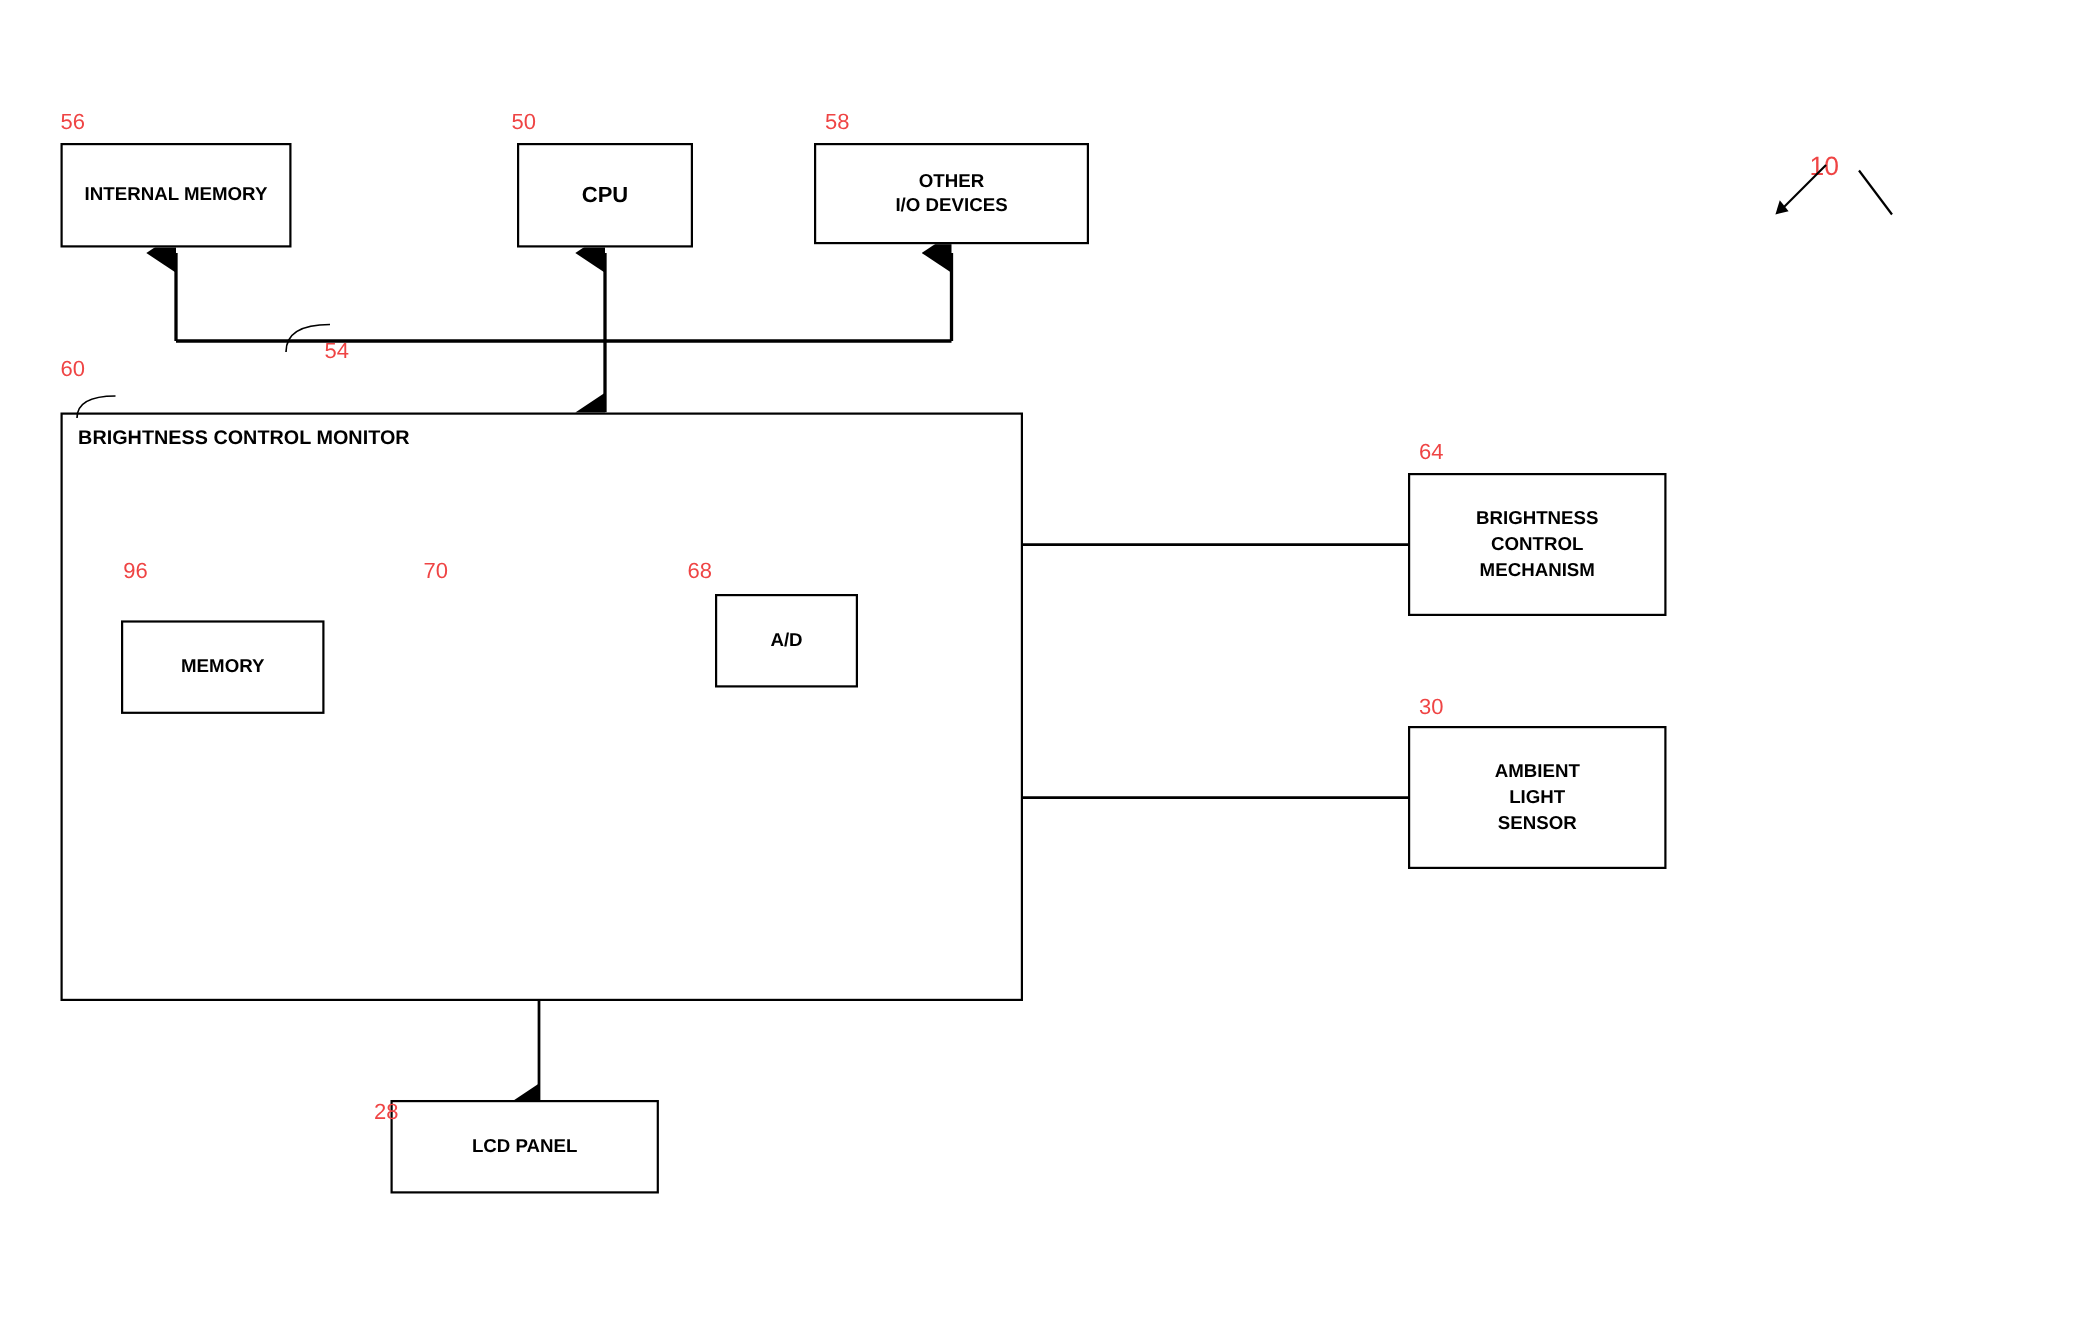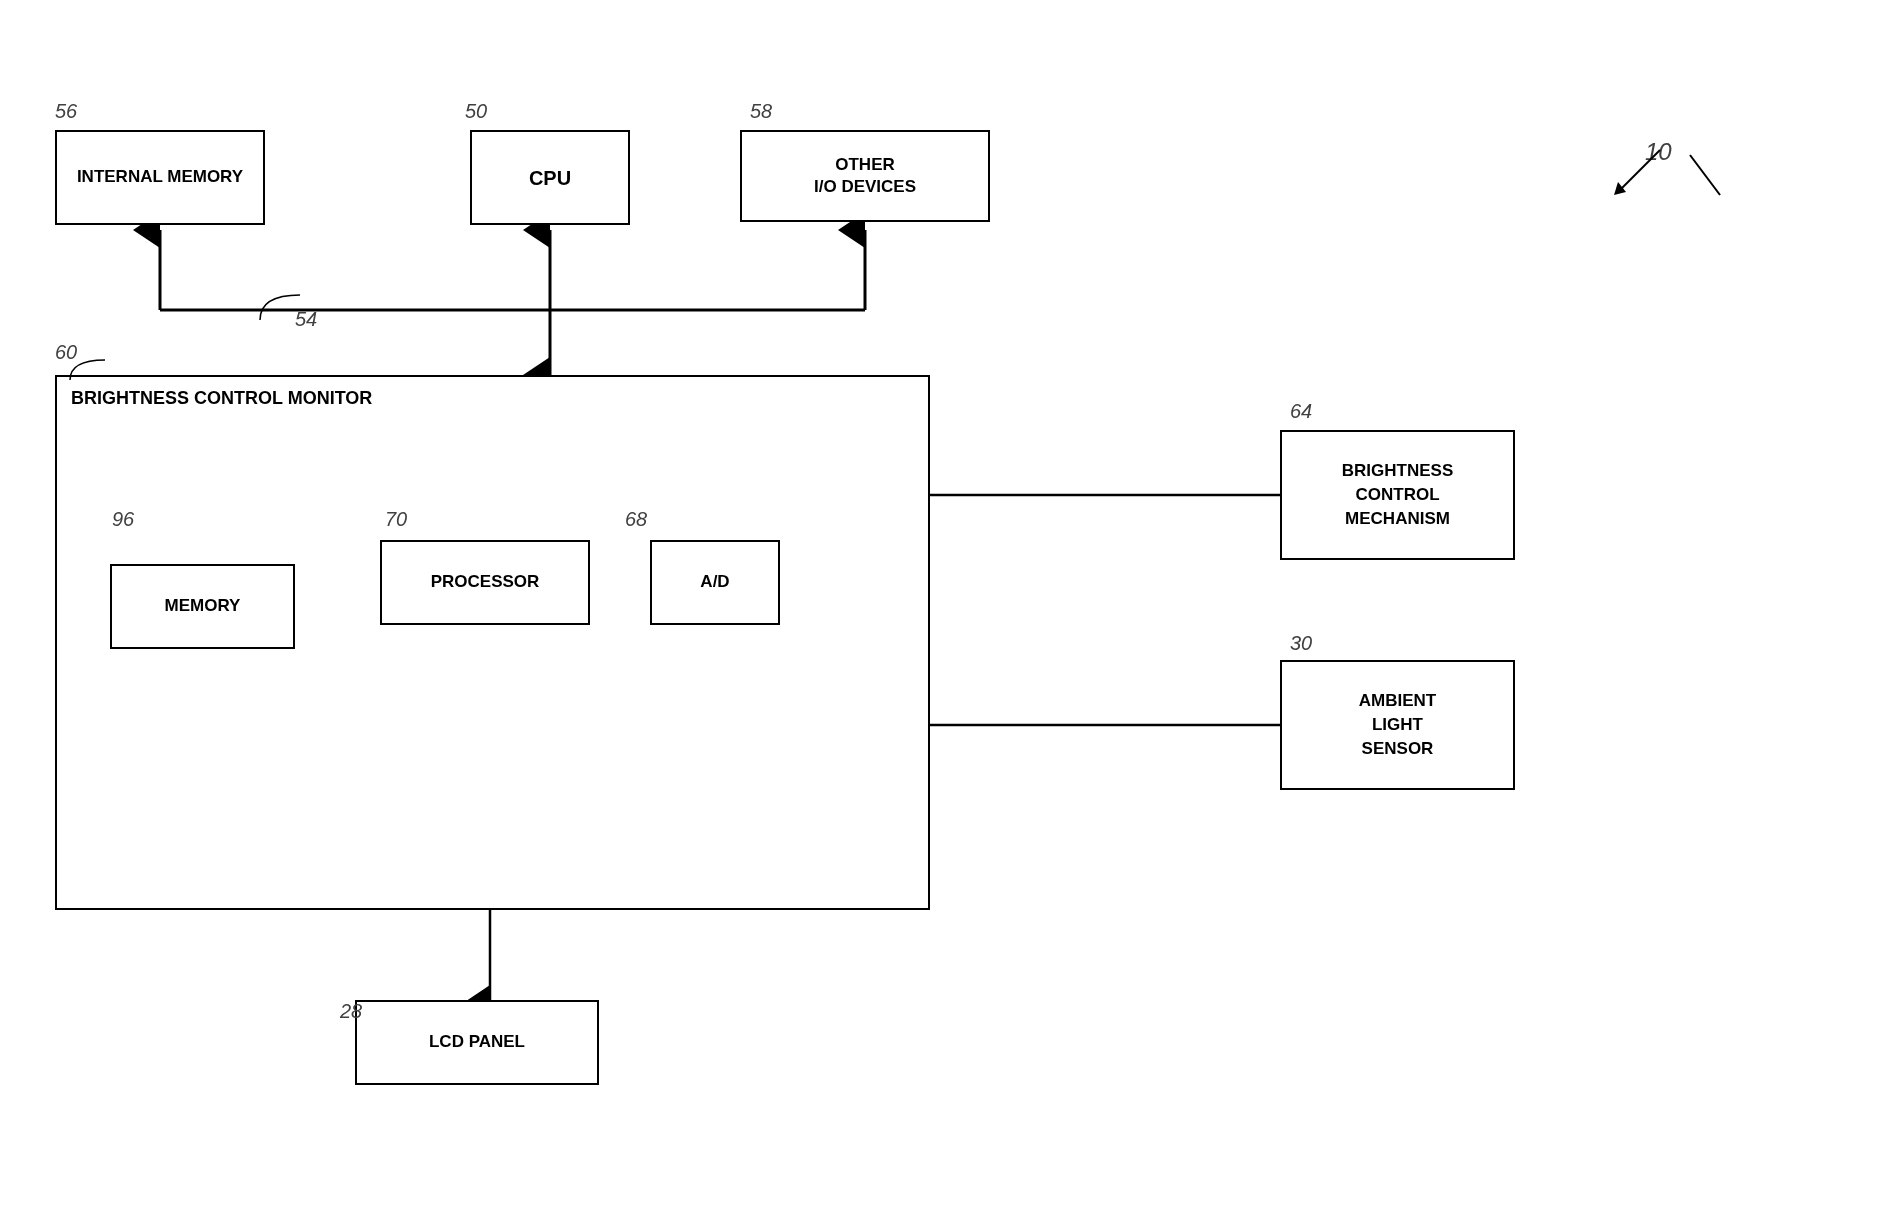--- a/index.html
+++ b/index.html
@@ -32,22 +32,21 @@
       position: absolute;
       top: 0;
       left: 0;
       width: 1897px;
       height: 1222px;
       pointer-events: none;
     }
     .ref-number {
       position: absolute;
       font-size: 20px;
-      font-style: italic;
-      color: #404040;
+      color: #ef4444;
       text-align: center;
     }
   </style>
 </head>
 <body>
 
 <div class="diagram-container">
 
   <svg class="arrows">
     <defs>
@@ -118,35 +117,34 @@
   <div class="box" style="left:470px; top:130px; width:160px; height:95px; font-size:20px;">CPU</div>
 
   <div class="box" style="left:740px; top:130px; width:250px; height:92px; font-size:17px;">OTHER<br>I/O DEVICES</div>
 
   <div class="box" style="left:55px; top:375px; width:875px; height:535px; align-items:flex-start; justify-content:flex-start; padding:10px 14px; font-size:18px;">
     BRIGHTNESS CONTROL MONITOR
   </div>
 
   <div class="box" style="left:110px; top:540px; width:185px; height:85px; font-size:17px;margin-top:24px;">MEMORY</div>
 
-  <div class="box" style="left:380px; top:540px; width:210px; height:85px; font-size:17px;">PROCESSOR</div>
 
   <div class="box" style="left:650px; top:540px; width:130px; height:85px; font-size:17px;">A/D</div>
 
   <div class="box" style="left:1280px; top:430px; width:235px; height:130px; font-size:17px; line-height:1.4;">BRIGHTNESS<br>CONTROL<br>MECHANISM</div>
 
   <div class="box" style="left:1280px; top:660px; width:235px; height:130px; font-size:17px; line-height:1.4;">AMBIENT<br>LIGHT<br>SENSOR</div>
 
   <div class="box" style="left:355px; top:1000px; width:244px; height:85px; font-size:17px;">LCD PANEL</div>
 
   <span class="ref-number" style="left:55px; top:100px;">56</span>
   <span class="ref-number" style="left:465px; top:100px;">50</span>
   <span class="ref-number" style="left:750px; top:100px;">58</span>
   <span class="ref-number" style="left:295px; top:308px;">54</span>
-  <span class="ref-number" style="left:55px; top:341px;">60</span>
+  <span class="ref-number" style="left:55px; top:325px;">60</span>
   <span class="ref-number" style="left:112px; top:508px;">96</span>
   <span class="ref-number" style="left:385px; top:508px;">70</span>
   <span class="ref-number" style="left:625px; top:508px;">68</span>
   <span class="ref-number" style="left:1290px; top:400px;">64</span>
   <span class="ref-number" style="left:1290px; top:632px;">30</span>
   <span class="ref-number" style="left:340px; top:1000px;">28</span>
   <span class="ref-number" style="left:1645px; top:138px; font-size:24px;">10</span>
 
   <svg style="position:absolute;top:140px;left:1600px;width:80px;height:60px;">
     <line x1="60" y1="10" x2="20" y2="50" stroke="#000" stroke-width="2"></line>

